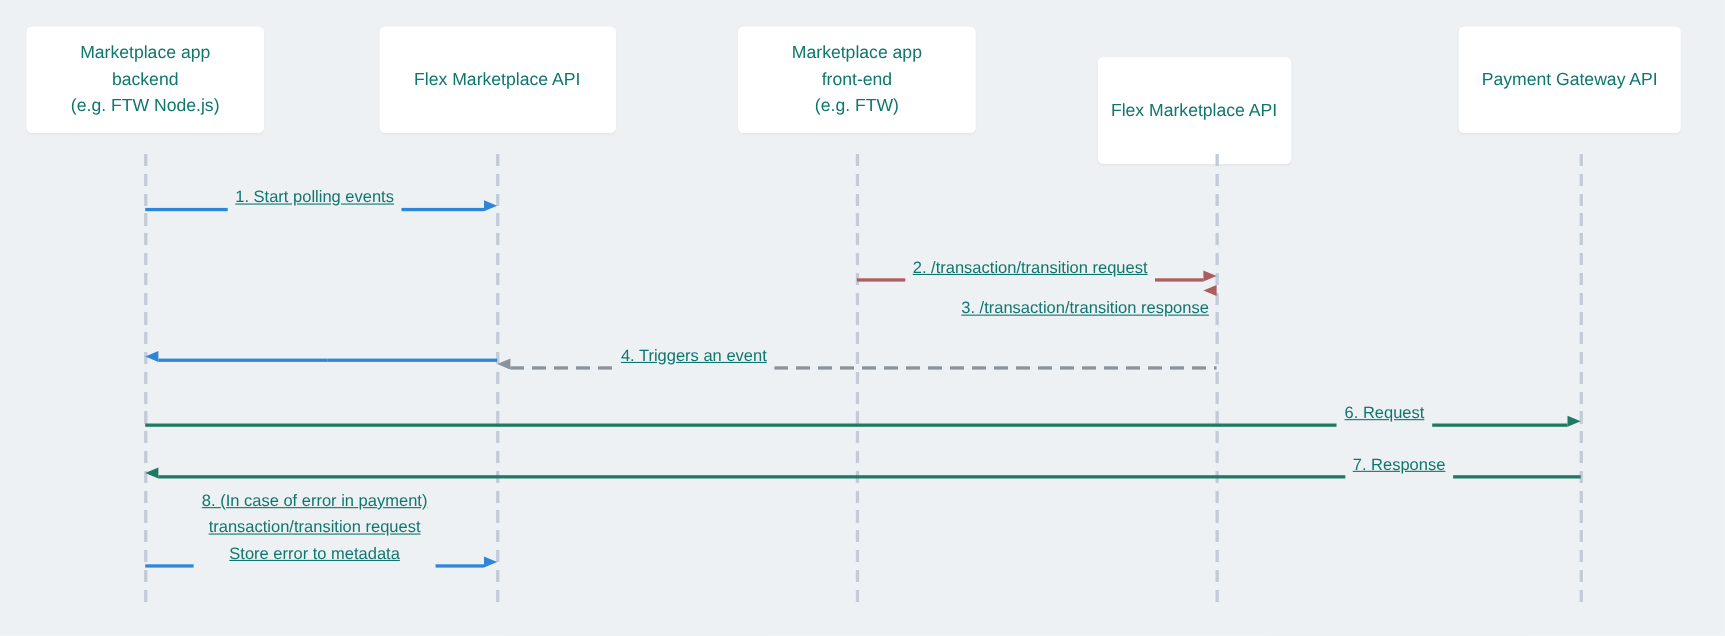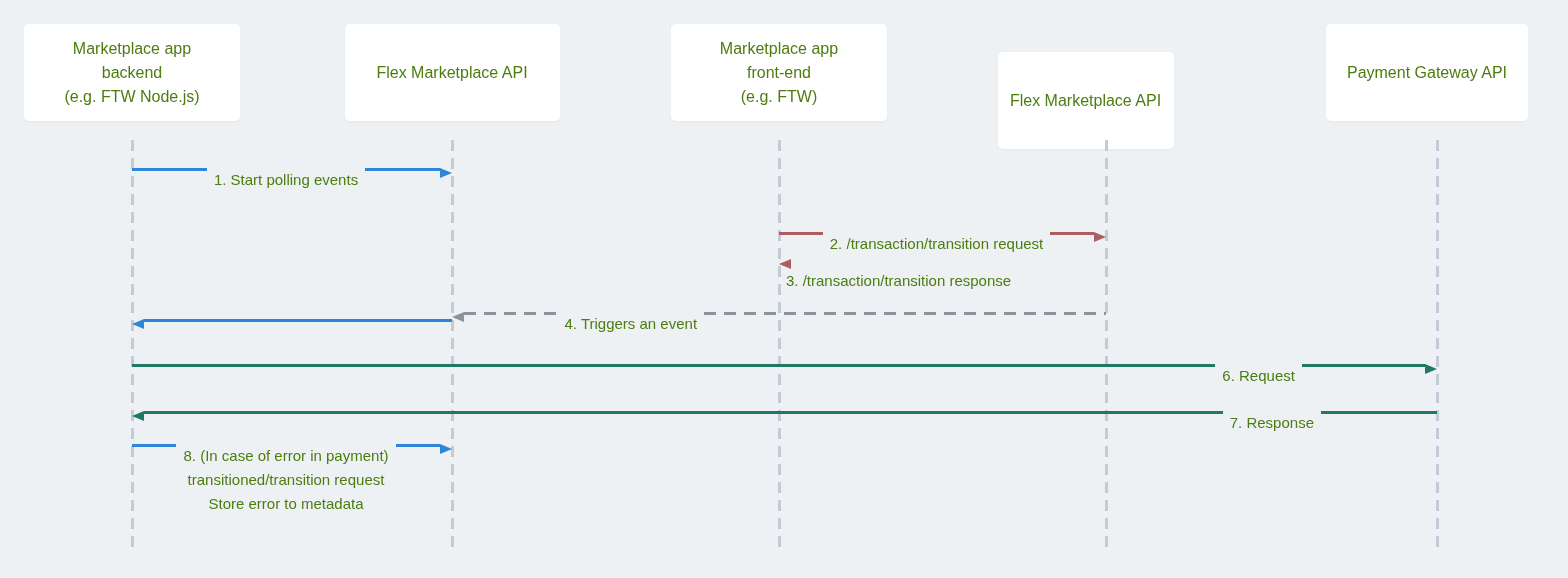--- a/index.html
+++ b/index.html
@@ -27,22 +27,23 @@
     font-weight: 500;
     box-shadow: 0 1px 2px rgba(40,60,80,0.04);
   }
   .pbox span { display: block; white-space: nowrap; }
 
   .lifeline { position: absolute; width: 3px; }
 
   .msg {
     position: absolute;
     display: flex;
-    align-items: flex-start;
+    align-items: flex-end;
     transform: translateY(-50%);
+    text-decoration: underline;
   }
   .seg { height: 3px; min-width: 4px; }
   .mlabel {
     padding: 0 7px;
     font-size: 15px;
     line-height: 24px;
     font-weight: 500;
     white-space: nowrap;
     text-align: center;
     flex: 0 0 auto;
@@ -53,21 +54,21 @@
     border-top: 5px solid transparent;
     border-bottom: 5px solid transparent;
     flex: 0 0 auto;
   }
   .head.right { border-left: 12px solid; }
   .head.left  { border-right: 12px solid; }
 </style>
 </head>
 <body>
 
-<div id="diagram" style="background: rgb(237, 241, 244); color: #4d7c0f; padding-left: 24px;">
+<div id="diagram" style="background: rgb(237, 241, 244); color: #0f766e; padding-left: 24px;">
     <div class="pbox" style="left: 24px; top: 24px; width: 216px; height: 97px; background: rgb(255, 255, 255);">
       <span>Marketplace app</span>
       <span>backend</span>
       <span>(e.g. FTW Node.js)</span>
     </div>
     <div class="lifeline" style="left: 130.5px; top: 140px; height: 409px; background: repeating-linear-gradient(rgb(195, 204, 214) 0px, rgb(195, 204, 214) 11px, transparent 11px, transparent 18px);"></div>
     <div class="pbox" style="left: 344.5px; top: 24px; width: 215px; height: 97px; background: rgb(255, 255, 255);">
       <span>Flex Marketplace API</span>
     </div>
     <div class="lifeline" style="left: 450.5px; top: 140px; height: 409px; background: repeating-linear-gradient(rgb(195, 204, 214) 0px, rgb(195, 204, 214) 11px, transparent 11px, transparent 18px);"></div>
@@ -123,19 +124,19 @@
     <div class="msg" style="left: 132px; top: 423px; width: 1305px;">
       <div class="head left" style="border-right-color: rgb(31, 122, 99);"></div>
       <div class="seg" style="flex: 9.3 1 0px; background: rgb(31, 122, 99);"></div>
       <div class="mlabel">7. Response</div>
       <div class="seg" style="flex: 1 1 0px; background: rgb(31, 122, 99);"></div>
     </div>
     <div class="msg" style="left: 132px; top: 480px; width: 320px;">
       <div class="seg" style="flex: 1 1 0px; background: rgb(46, 134, 216);"></div>
       <div class="mlabel">
         <span class="mline">8. (In case of error in payment)</span>
-        <span class="mline">transitioned/transition request</span>
+        <span class="mline">transaction/transition request</span>
         <span class="mline">Store error to metadata</span>
       </div>
       <div class="seg" style="flex: 1 1 0px; background: rgb(46, 134, 216);"></div>
       <div class="head right" style="border-left-color: rgb(46, 134, 216);"></div>
     </div>
   </div>
 
 </body></html>

